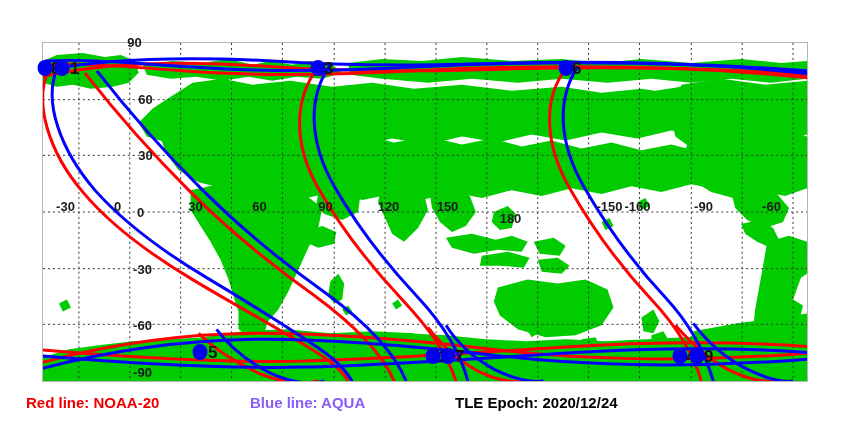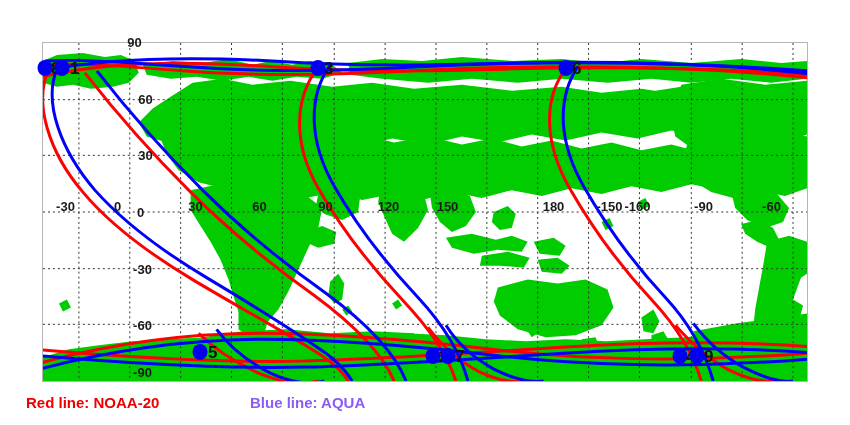--- a/index.html
+++ b/index.html
@@ -173,21 +173,21 @@
   <div class="axis-label lat-label" style="left:139px;top:325px;">-60</div>
   <div class="axis-label lat-label" style="left:139px;top:372px;">-90</div>
 
   <div class="axis-label lon-label" style="left:62px;top:206px;">-30</div>
   <div class="axis-label lon-label" style="left:114px;top:206px;">0</div>
   <div class="axis-label lon-label" style="left:192px;top:206px;">30</div>
   <div class="axis-label lon-label" style="left:256px;top:206px;">60</div>
   <div class="axis-label lon-label" style="left:322px;top:206px;">90</div>
   <div class="axis-label lon-label" style="left:385px;top:206px;text-align:center;">120</div>
   <div class="axis-label lon-label" style="left:444px;top:206px;">150</div>
-  <div class="axis-label lon-label" style="left:507px;top:206px;margin-left:43px;">180</div>
+  <div class="axis-label lon-label" style="left:507px;top:218px;">180</div>
   <div class="axis-label lon-label" style="left:570px;top:206px;margin-left:36px;">-150</div>
   <div class="axis-label lon-label" style="left:634px;top:206px;">-160</div>
   <div class="axis-label lon-label" style="left:700px;top:206px;">-90</div>
   <div class="axis-label lon-label" style="left:768px;top:206px;">-60</div>
 
   <div class="marker" style="left:45px;top:68px;"></div>
   <div class="marker-label" style="left:51px;top:68px;">8</div>
 
   <div class="marker" style="left:62px;top:68px;"></div>
   <div class="marker-label" style="left:70px;top:68px;">1</div>
@@ -209,15 +209,16 @@
 
   <div class="marker" style="left:680px;top:356px;"></div>
   <div class="marker-label" style="left:686px;top:356px;">4</div>
 
   <div class="marker" style="left:697px;top:356px;"></div>
   <div class="marker-label" style="left:704px;top:356px;">9</div>
 
   <div id="legend">
     <div class="legend-item" id="legend-red">Red line: NOAA-20</div>
     <div class="legend-item" id="legend-blue">Blue line: AQUA</div>
+    <div class="legend-item" id="legend-epoch">TLE Epoch: 2020/12/24</div>
   </div>
 
 </div>
 
 </body></html>

